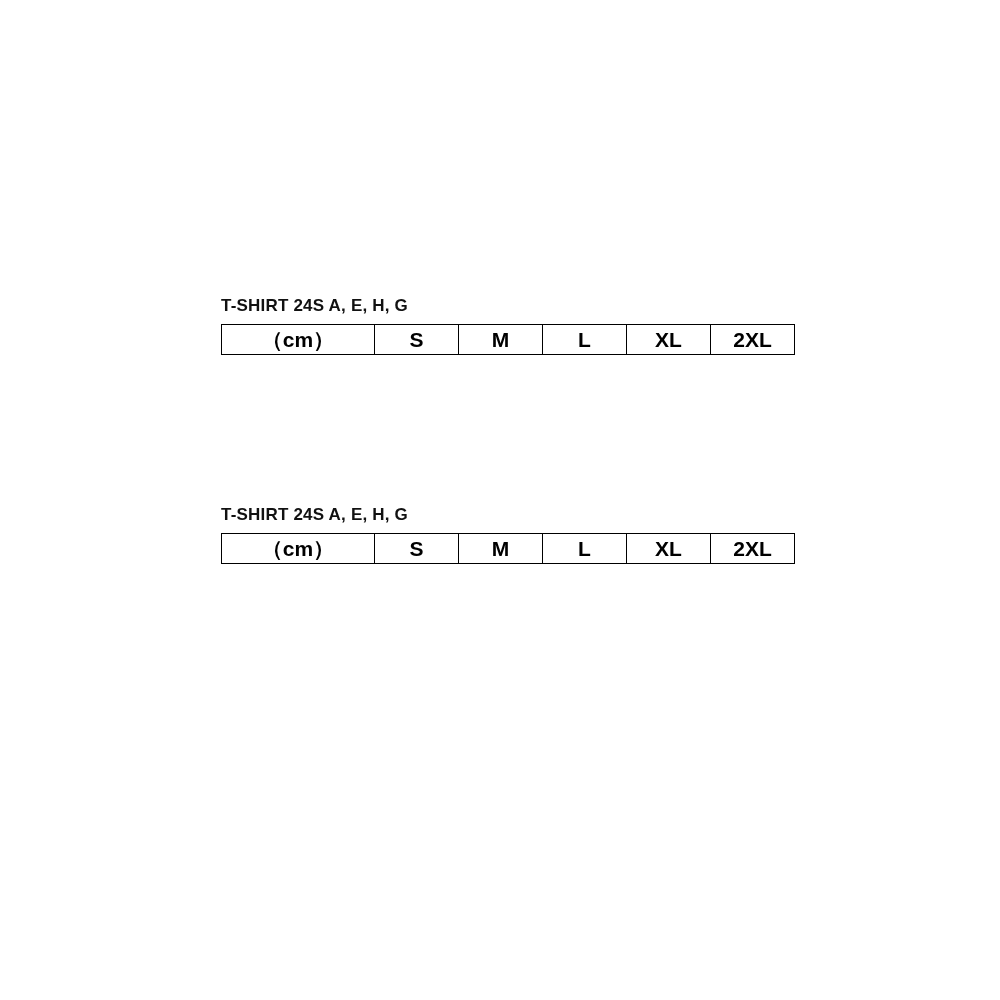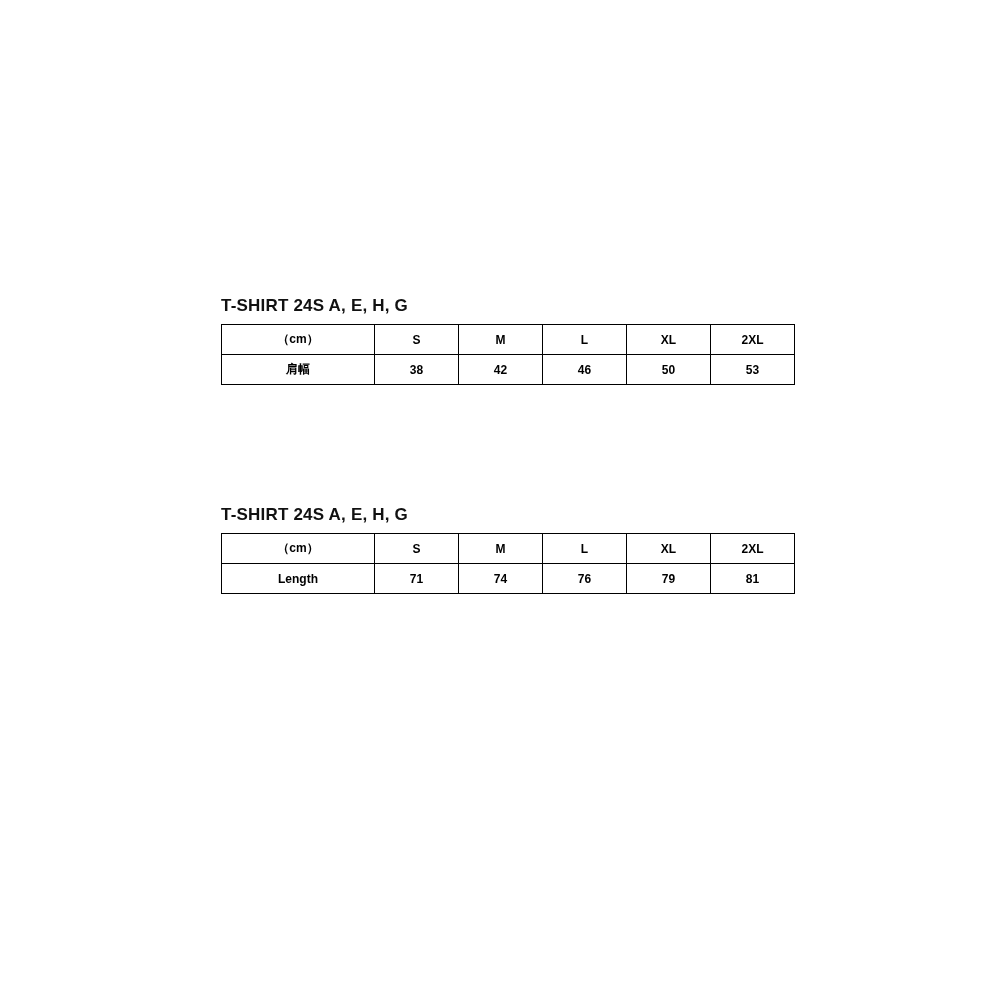--- a/index.html
+++ b/index.html
@@ -43,21 +43,21 @@
     border-collapse: collapse;
     table-layout: fixed;
     width: 543px;
     background: #ffffff;
   }
   table.size-table td {
     border: 1.5px solid #000000;
     height: 29px;
     text-align: center;
     vertical-align: middle;
-    font-size: 12px;
+    font-size: 21px;
     font-weight: bold;
     color: #000000;
     padding: 0 2px;
     white-space: nowrap;
   }
   table.size-table td.label-cell {
     width: 148px;
   }
   table.size-table td.val-cell {
     width: 79px;
@@ -76,49 +76,33 @@
     <table class="size-table">
       <tbody>
         <tr>
           <td class="label-cell head-cell">（cm）</td>
           <td class="val-cell head-cell">S</td>
           <td class="val-cell head-cell">M</td>
           <td class="val-cell head-cell">L</td>
           <td class="val-cell head-cell">XL</td>
           <td class="val-cell head-cell">2XL</td>
         </tr>
-        <tr>
-          <td class="label-cell">肩幅</td>
-          <td class="val-cell">38</td>
-          <td class="val-cell">42</td>
-          <td class="val-cell">46</td>
-          <td class="val-cell">50</td>
-          <td class="val-cell">53</td>
-        </tr>
       </tbody>
     </table>
   </div>
 
   <div class="block block-en">
     <div class="block-title">T-SHIRT 24S A, E, H, G</div>
     <table class="size-table">
       <tbody>
         <tr>
           <td class="label-cell head-cell">（cm）</td>
           <td class="val-cell head-cell">S</td>
           <td class="val-cell head-cell">M</td>
           <td class="val-cell head-cell">L</td>
           <td class="val-cell head-cell">XL</td>
           <td class="val-cell head-cell">2XL</td>
         </tr>
-        <tr>
-          <td class="label-cell">Length</td>
-          <td class="val-cell">71</td>
-          <td class="val-cell">74</td>
-          <td class="val-cell">76</td>
-          <td class="val-cell">79</td>
-          <td class="val-cell">81</td>
-        </tr>
       </tbody>
     </table>
   </div>
 
 </div>
 
 </body></html>

